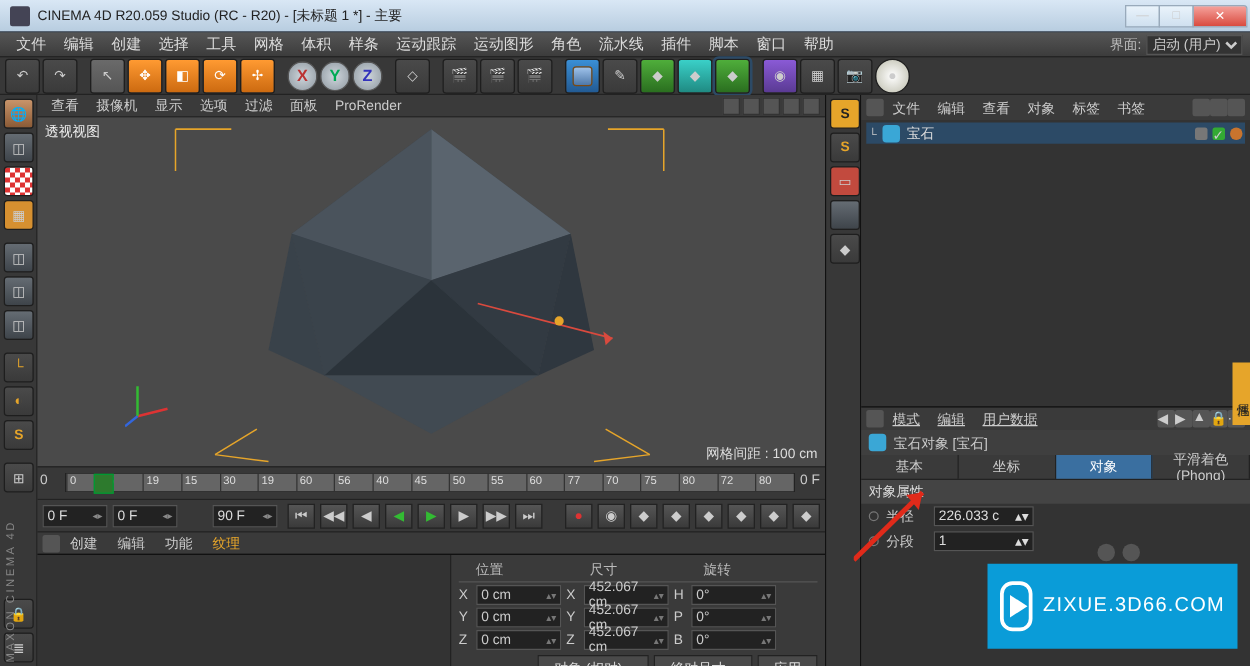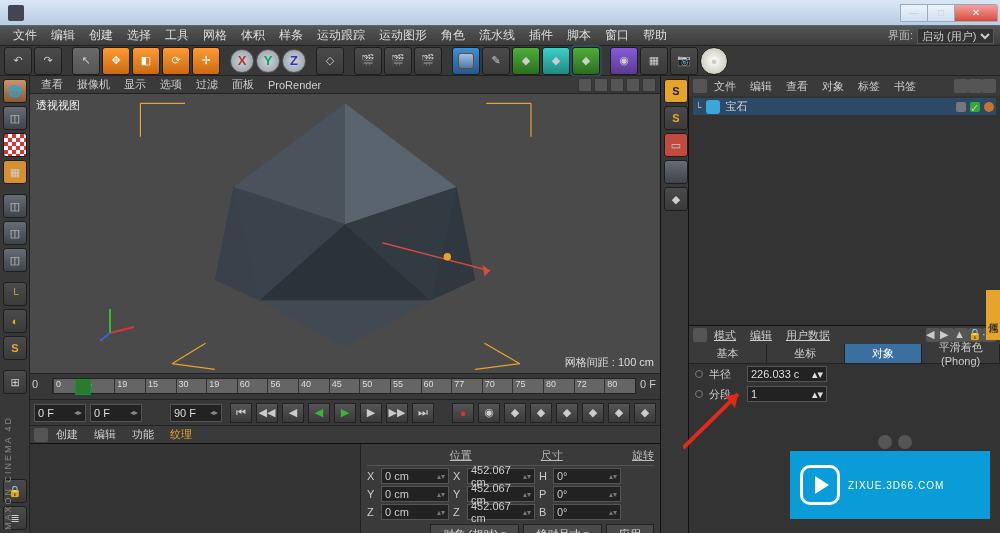--- a/index.html
+++ b/index.html
@@ -62,21 +62,21 @@
   .play-btn { width:22px; height:20px; background:linear-gradient(#555,#3a3a3a); border:1px solid #222; display:flex; align-items:center; justify-content:center; color:#ccc;}
   
   .bottomtabs { height:18px; background:#3a3a3a; border-top:1px solid #222; display:flex; align-items:center; gap:0; padding:0 4px;}
   .bottomtabs .item{ padding:0 8px; color:#ccc;}
   .bottomtabs .item.active{ color:#e6a52a;}
   
   .coord-panel { height:90px; background:#333; border-top:1px solid #111; display:flex; }
   .coord-panel .bigblank { flex:1; background:#333;}
   .coord-grid { width:300px; background:#3a3a3a; border-left:1px solid #222; padding:4px 6px;}
   .coord-hdr { display:flex; gap:0; color:#bbb; border-bottom:1px solid #555; padding-bottom:2px; margin-bottom:2px;}
-  .coord-hdr span{ width:94px; text-align:right;text-decoration:underline;}
+  .coord-hdr span{ width:94px; text-align:left;}
   .coord-row { display:flex; gap:4px; align-items:center; margin:2px 0;}
   .coord-row .lab{ width:10px; color:#ccc;}
   .coord-row .fld{ width:68px; height:16px; background:#222; border:1px solid #555; color:#ccc; padding:0 3px; display:flex; align-items:center; justify-content:space-between;}
   .coord-row .stp{ color:#777; font-size:8px;}
   .coord-btns { display:flex; gap:4px; margin-top:4px; justify-content:flex-end;}
   .coord-btns .b{ background:#4a4a4a; border:1px solid #222; padding:2px 12px; color:#ddd;}
   
   .right-col { width:324px; display:flex; flex-direction:column; background:#333; }
   .obj-panel { position:relative; }
   .obj-tabs { height:20px; background:#3a3a3a; display:flex; align-items:center; padding:0 4px; gap:0;}
@@ -107,34 +107,35 @@
   .attr-row .lab{ color:#ccc; width:32px;}
   .attr-row .fld{ width:80px; height:16px; background:#222; border:1px solid #555; color:#ddd; padding:0 3px; display:flex; align-items:center; justify-content:space-between;}
   .attr-row .dd{ width:80px; height:16px; background:#4a4a4a; border:1px solid #555; color:#ddd; padding:0 3px; display:flex; align-items:center; justify-content:space-between;}
   
   .anno-arrow { position:absolute; left:683px; top:390px; width:65px; height:60px; pointer-events:none;}
   
   .watermark { position:absolute; right:10px; bottom:14px; width:200px; height:68px; background:#0a9cd8; display:flex; align-items:center; gap:8px; padding:6px 10px;}
   .watermark .play{ width:40px; height:40px; border:3px solid #fff; border-radius:10px; display:flex; align-items:center; justify-content:center;}
   .watermark .play .tri{ width:0; height:0; border-left:14px solid #fff; border-top:9px solid transparent; border-bottom:9px solid transparent; margin-left:4px;}
   .watermark .txt .t{ color:#fff; font-size:20px; font-weight:bold;}
-  .watermark .txt .u{ color:#fff; font-size:10px; letter-spacing:1px;}
+  .watermark .txt .u{ color:#fff; font-size:16px; letter-spacing:1px;}
   .eyes { position:absolute; right:88px; bottom:84px; display:flex; gap:6px;}
   .eyes span{ width:14px; height:14px; background:#555; border-radius:50%;}
   
   .maxon { position:absolute; left:3px; bottom:3px; writing-mode:vertical-rl; transform:rotate(180deg); color:#888; font-size:9px; letter-spacing:2px;}
   
   .mini-ico { width:14px; height:14px; background:#555; border-radius:2px; display:inline-block;}
 </style>
 </head>
 <body>
 
 <div class="titlebar">
   <div class="title">
     <span class="c4d-icon"></span>
+    <span>CINEMA 4D R20.059 Studio (RC - R20) - [未标题 1 *] - 主要</span>
   </div>
   <div class="winbtns">
     <div class="winbtn">—</div>
     <div class="winbtn">□</div>
     <div class="winbtn close">✕</div>
   </div>
 </div>
 
 <div class="menubar">
   <span class="item">文件</span>
@@ -457,27 +458,32 @@
       <span class="item">模式</span>
       <span class="item">编辑</span>
       <span class="item">用户数据</span>
       <span class="grow"></span>
       <span class="mini-ico">◀</span>
       <span class="mini-ico">▶</span>
       <span class="mini-ico">▲</span>
       <span class="mini-ico">🔒</span>
       <span class="mini-ico">⋯</span>
     </div>
+    <div class="attr-hdr">
+      <span class="ico"></span>
+      <span>宝石对象 [宝石]</span>
+    </div>
     <div class="tabrow">
       <div class="t">基本</div>
       <div class="t">坐标</div>
       <div class="t active">对象</div>
       <div class="t">平滑着色(Phong)</div>
     </div>
     <div class="attr-section">
+      <div class="attr-sec-hdr">对象属性</div>
       <div class="attr-row">
         <span class="dot"></span>
         <span class="lab">半径</span>
         <div class="fld">
             <span>226.033 c</span>
             <span class="stp">▴▾</span>
           </div>
       </div>
       <div class="attr-row">
         <span class="dot"></span>

